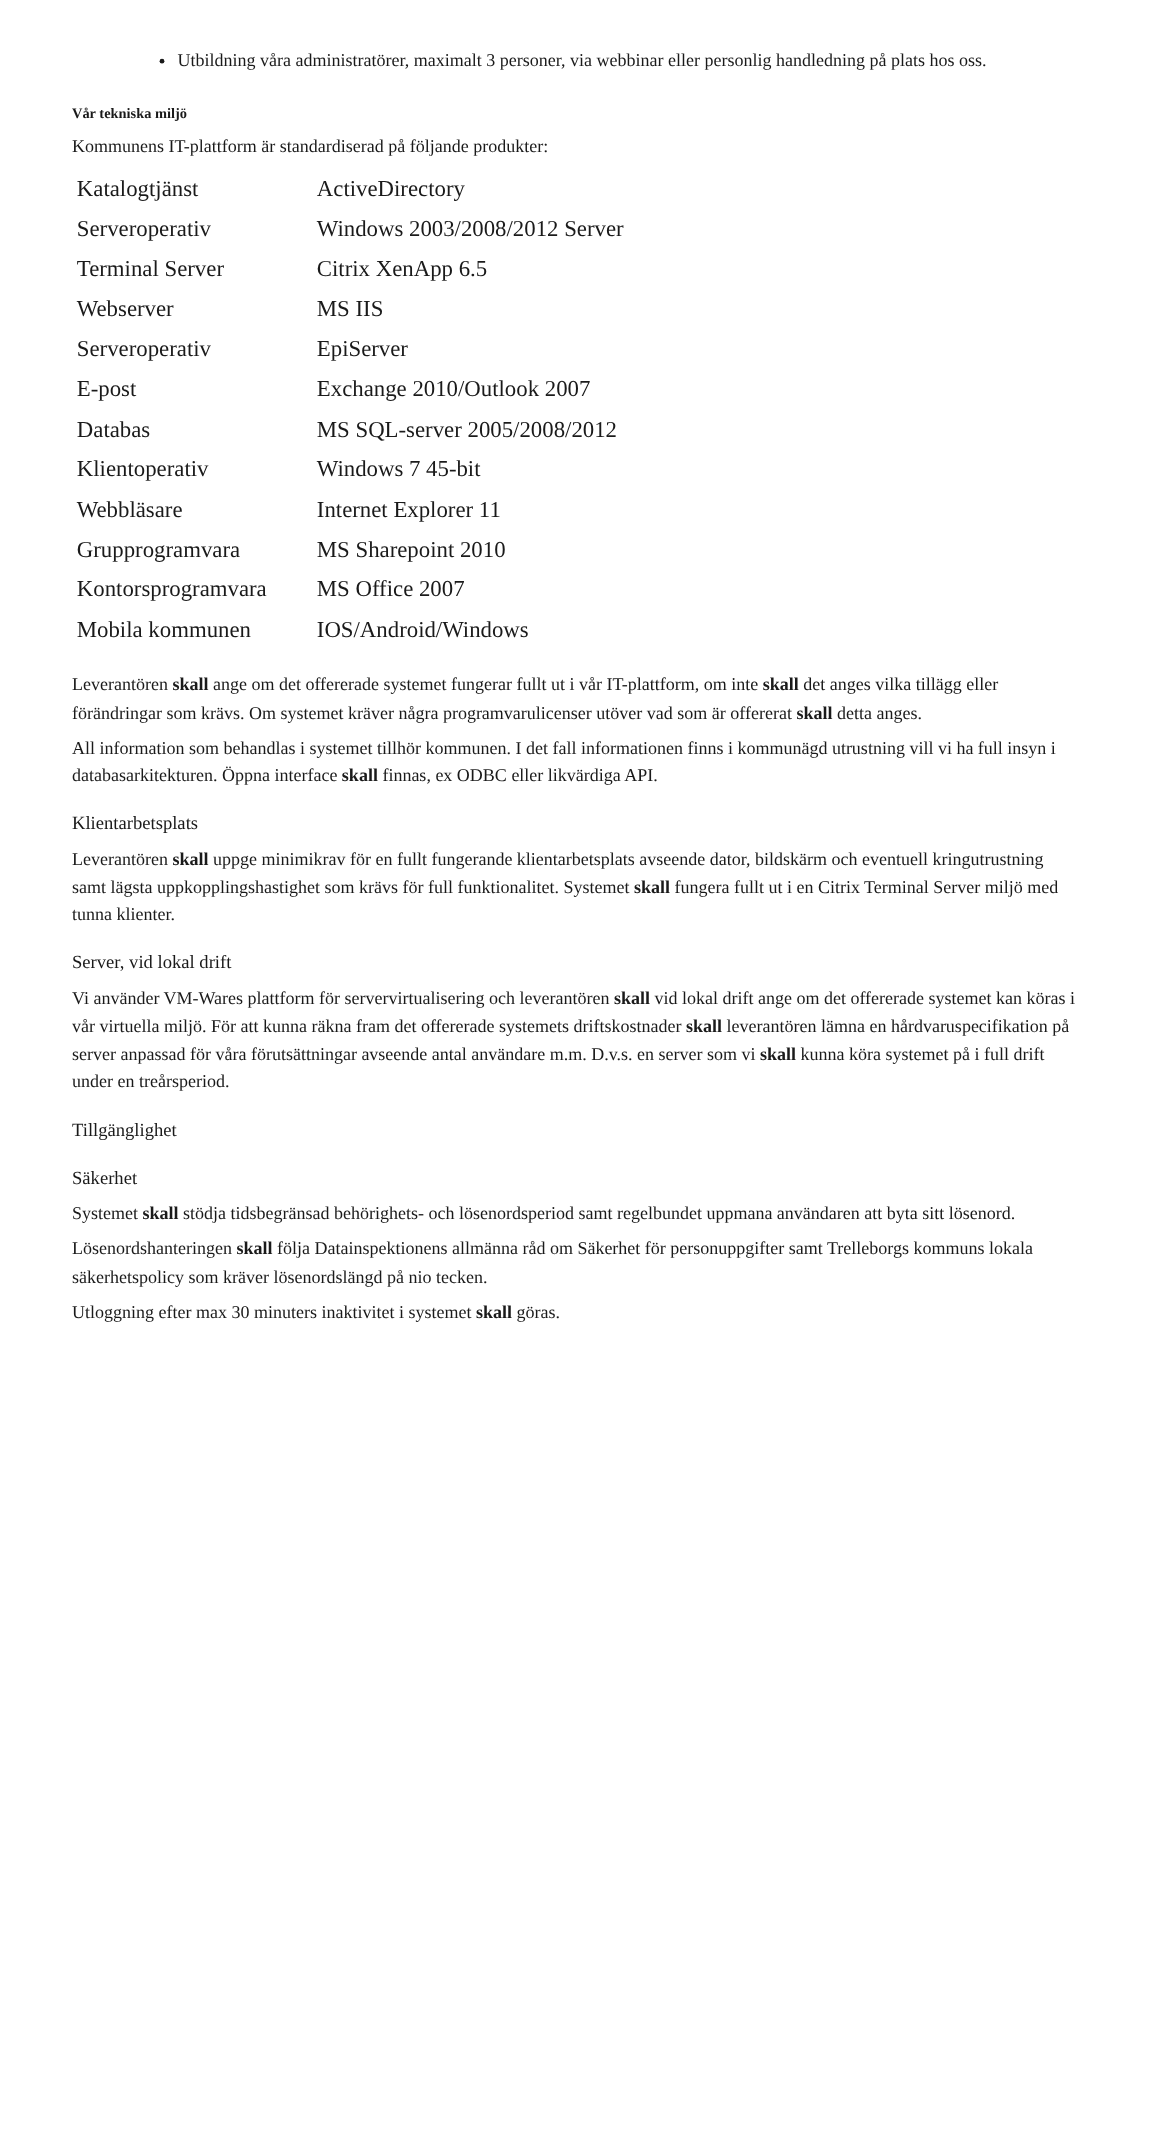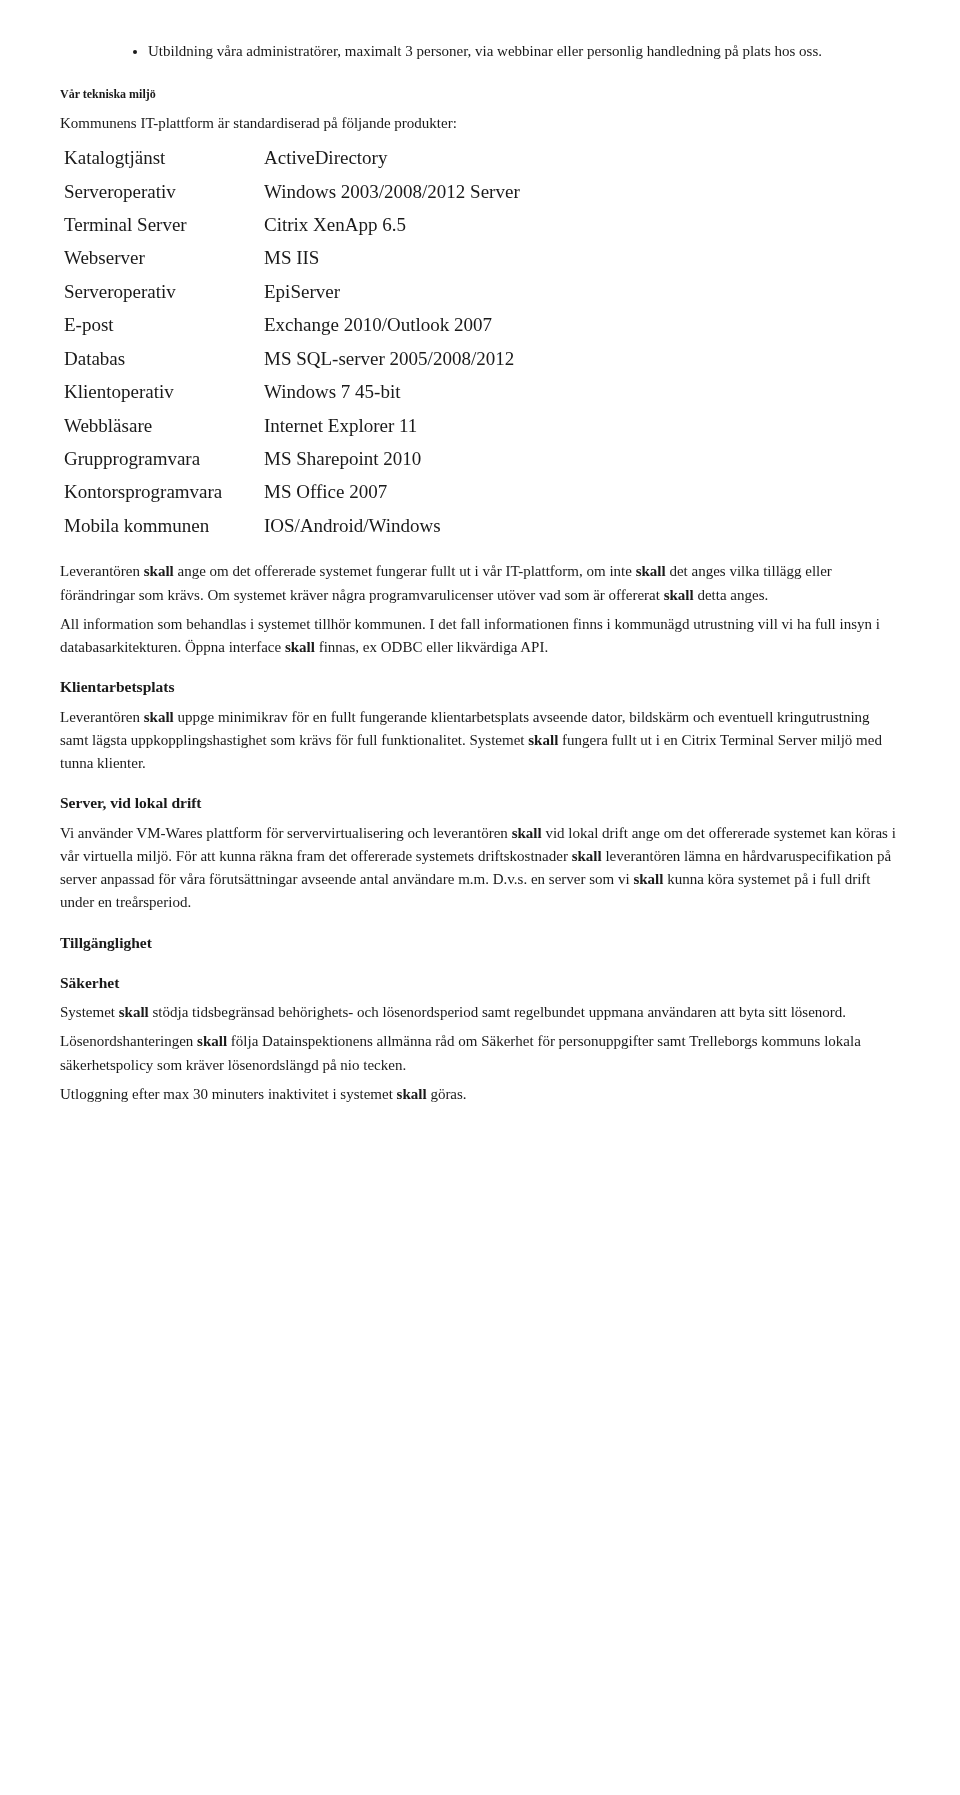--- a/index.html
+++ b/index.html
@@ -49,21 +49,21 @@
       width: 200px;
       font-weight: normal;
     }
     .tech-table td:last-child {
       font-weight: normal;
     }
     p {
       margin-bottom: 14px;
     }
     .bold-section-title {
-      font-weight: bold;
+      font-weight: normal;
       font-size: 15.5px;
     }
     b, strong {
       font-weight: bold;
     }
     .sub-section {
       margin-bottom: 16px;
     }
     .sub-section p {
       margin-bottom: 6px;

